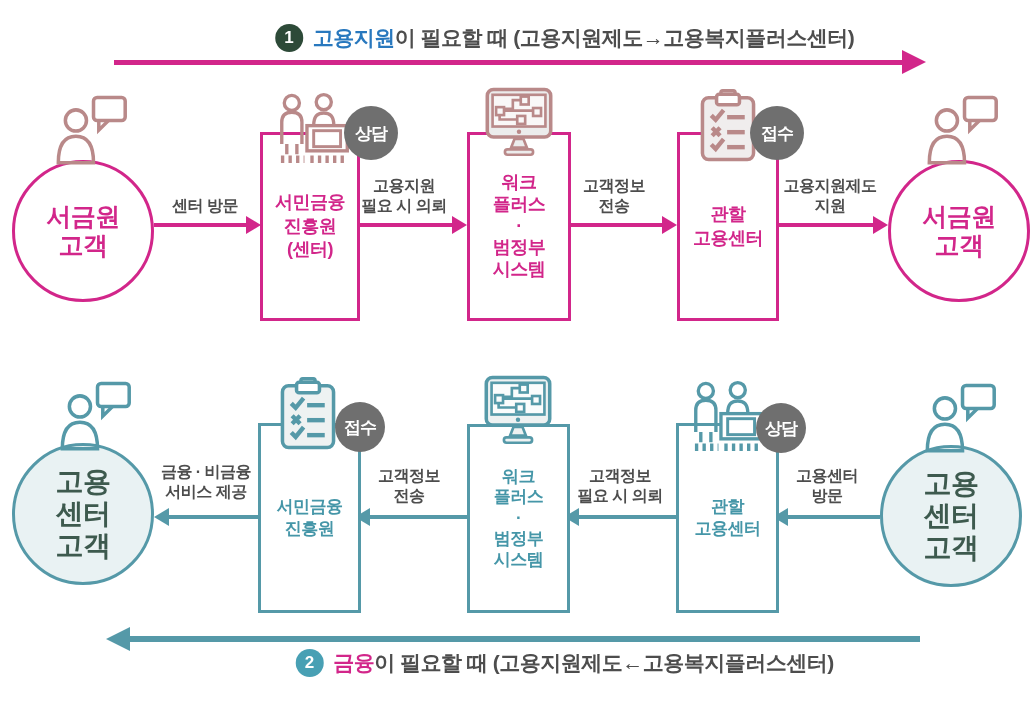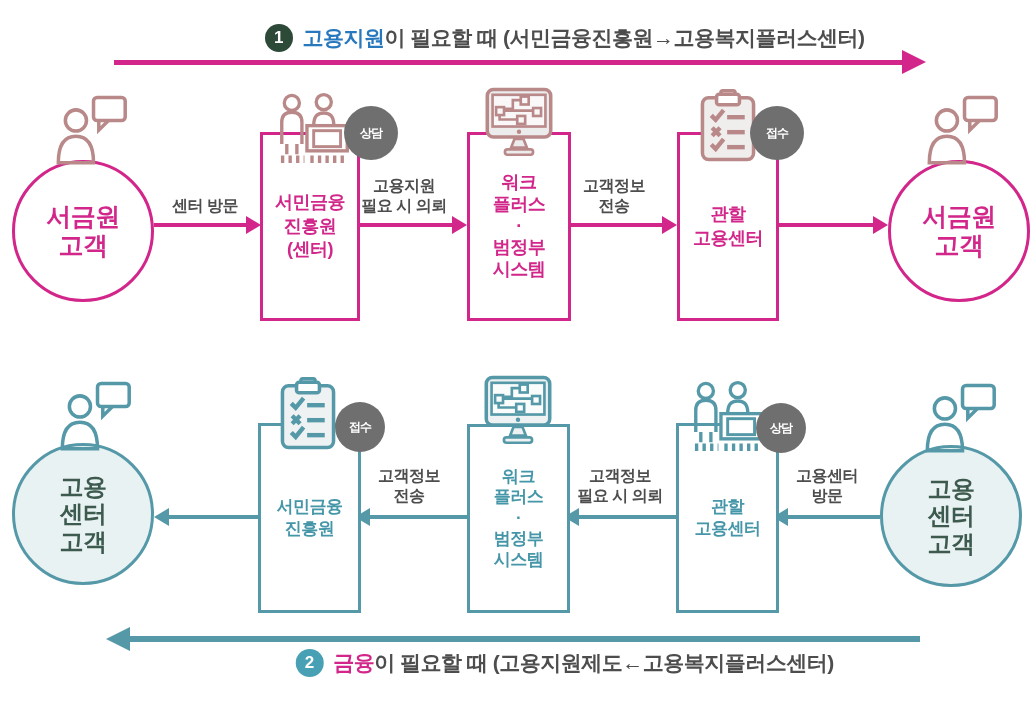--- a/index.html
+++ b/index.html
@@ -21,46 +21,46 @@
   .big-head-left{position:absolute;width:0;height:0;border-top:12px solid transparent;border-bottom:12px solid transparent;border-right:24px solid #5599a8;}
 
   
   .node-box{position:absolute;background:#fff;border:3px solid #d2268a;display:flex;align-items:center;justify-content:center;text-align:center;z-index:2;}
   .node-box .node-label{font-size:18px;font-weight:700;line-height:1.3;white-space:pre-line;color:#d2268a;letter-spacing:-0.5px;}
   .node-box.teal{border-color:#5599a8;}
   .node-box.teal .node-label{color:#4596a8;font-size:17px;}
   .node-circle{position:absolute;width:142px;height:142px;border-radius:50%;background:#fff;border:3px solid #d2268a;display:flex;align-items:center;justify-content:center;text-align:center;z-index:2;box-sizing:border-box;}
   .node-circle .node-label{font-size:25px;font-weight:800;line-height:1.15;white-space:pre-line;color:#d2268a;letter-spacing:-0.5px;}
   .node-circle.teal{border-color:#5599a8;background:#e9f2f3;}
-  .node-circle.teal .node-label{color:#3d5a4e;font-size:24px;}
+  .node-circle.teal .node-label{color:#3d5a4e;font-size:28px;}
 
   
   .s-line{position:absolute;height:4px;background:#d2268a;z-index:1;}
   .s-line.teal{background:#5599a8;}
   .s-head-right{position:absolute;width:0;height:0;border-top:9px solid transparent;border-bottom:9px solid transparent;border-left:15px solid #d2268a;z-index:1;}
   .s-head-left{position:absolute;width:0;height:0;border-top:9px solid transparent;border-bottom:9px solid transparent;border-right:15px solid #5599a8;z-index:1;}
   .arrow-label{position:absolute;text-align:center;font-weight:800;color:#4d4d4d;font-size:16px;line-height:1.25;white-space:pre-line;letter-spacing:-0.5px;z-index:3;}
 
   
-  .badge{position:absolute;border-radius:50%;background:#6f6f6f;color:#fff;display:flex;align-items:center;justify-content:center;font-weight:800;font-size:12px;z-index:6;letter-spacing:-1px;}
+  .badge{position:absolute;border-radius:50%;background:#6f6f6f;color:#fff;display:flex;align-items:center;justify-content:center;font-weight:800;font-size:17px;z-index:6;letter-spacing:-1px;}
 
   
   .icon{position:absolute;z-index:5;line-height:0;}
   .icon.rose{color:#b98989;}
   .icon.tealc{color:#5599a8;}
   .icon svg{display:block;}
 </style>
 </head>
 <body>
 
 <div class="stage">
 
   <div class="flow-title" style="top:24px;">
     <span class="step-badge green">1</span>
-    <span><span class="hl-blue">고용지원</span><span>이 필요할 때 (서민금융진흥원→고용복지플러스센터)</span></span>
+    <span><span class="hl-blue">고용지원</span><span>이 필요할 때 (고용지원제도→고용복지플러스센터)</span></span>
   </div>
 
   <div class="big-line" style="left:114px;top:60px;width:792px;height:5px;"></div>
   <div class="big-head-right" style="left:902px;top:50px;"></div>
 
   <div class="icon rose" style="left:46px;top:94px;">
     <svg width="88" height="74" viewBox="0 0 100 84" fill="none" stroke="currentColor" stroke-width="4">
       <rect x="54" y="4" width="36" height="26" rx="4"></rect>
       <path d="M60,30 L60,41 L71,30"></path>
       <circle cx="34" cy="30" r="12"></circle>
@@ -140,20 +140,22 @@
       <path d="M16,63 l5,5 l9,-11" stroke-width="5"></path>
       <path d="M34,66 H54" stroke-width="5"></path>
     </svg>
   </div>
   <div class="node-box" style="left:677px;top:132px;width:96px;height:183px;">
     <span class="node-label">관할
 고용센터</span>
   </div>
   <div class="badge" style="left:750px;top:106px;width:54px;height:54px;">접수</div>
 
+  <div class="arrow-label" style="left:768px;top:176px;width:124px;">고용지원제도
+지원</div>
   <div class="s-line" style="left:773px;top:223px;width:101px;"></div>
   <div class="s-head-right" style="left:873px;top:216px;"></div>
 
   <div class="icon rose" style="left:917px;top:94px;">
     <svg width="88" height="74" viewBox="0 0 100 84" fill="none" stroke="currentColor" stroke-width="4">
       <rect x="54" y="4" width="36" height="26" rx="4"></rect>
       <path d="M60,30 L60,41 L71,30"></path>
       <circle cx="34" cy="30" r="12"></circle>
       <path d="M14,78 C14,56 22,48 34,48 C46,48 54,56 54,78 Z"></path>
     </svg>
@@ -170,20 +172,22 @@
       <circle cx="34" cy="30" r="12"></circle>
       <path d="M14,78 C14,56 22,48 34,48 C46,48 54,56 54,78 Z"></path>
     </svg>
   </div>
   <div class="node-circle teal" style="left:12px;top:443px;">
     <span class="node-label">고용
 센터
 고객</span>
   </div>
 
+  <div class="arrow-label" style="left:148px;top:462px;width:116px;">금융 · 비금융
+서비스 제공</div>
   <div class="s-head-left" style="left:154px;top:508px;"></div>
   <div class="s-line teal" style="left:168px;top:515px;width:90px;"></div>
 
   <div class="icon tealc" style="left:277px;top:377px;">
     <svg width="62" height="74" viewBox="0 0 70 84" fill="none" stroke="currentColor" stroke-width="4">
       <rect x="27" y="2" width="16" height="9" rx="2" fill="#ffffff"></rect>
       <rect x="6" y="10" width="58" height="70" rx="7" fill="#eef2f2"></rect>
       <rect x="22" y="6" width="26" height="12" rx="3" fill="#ffffff"></rect>
       <path d="M16,30 l5,5 l9,-11" stroke-width="5"></path>
       <path d="M34,32 H54" stroke-width="5"></path>

